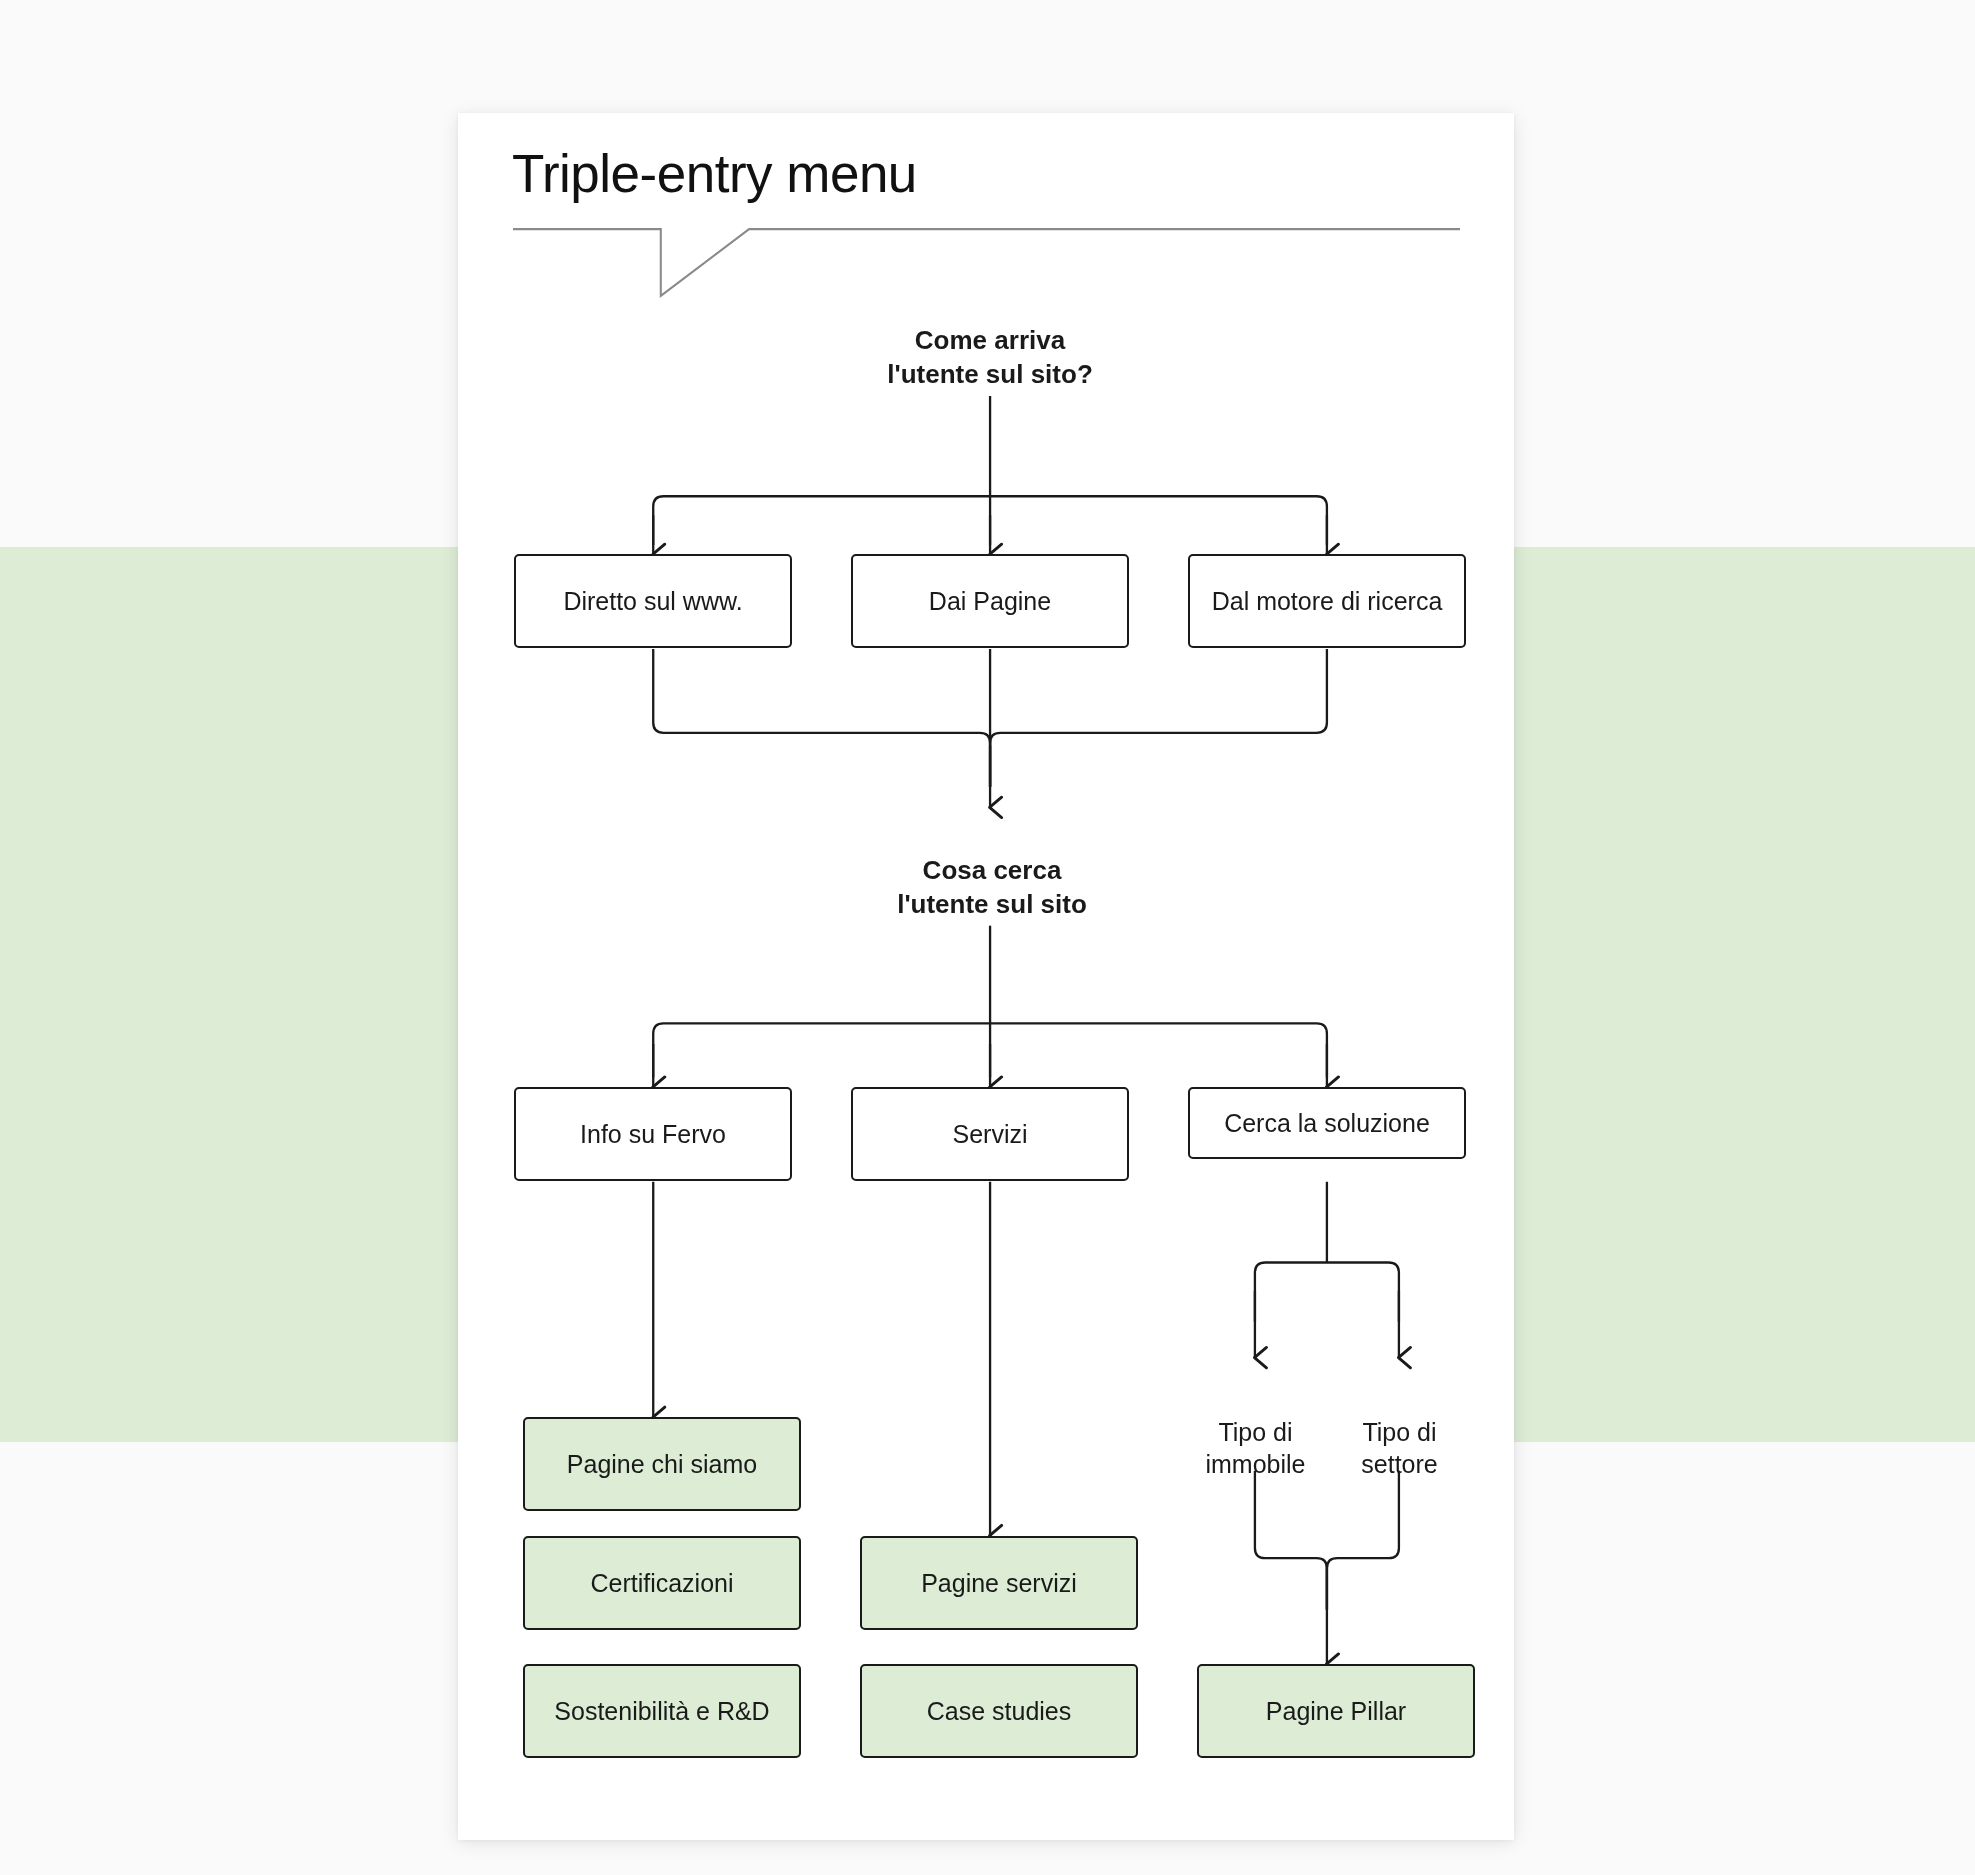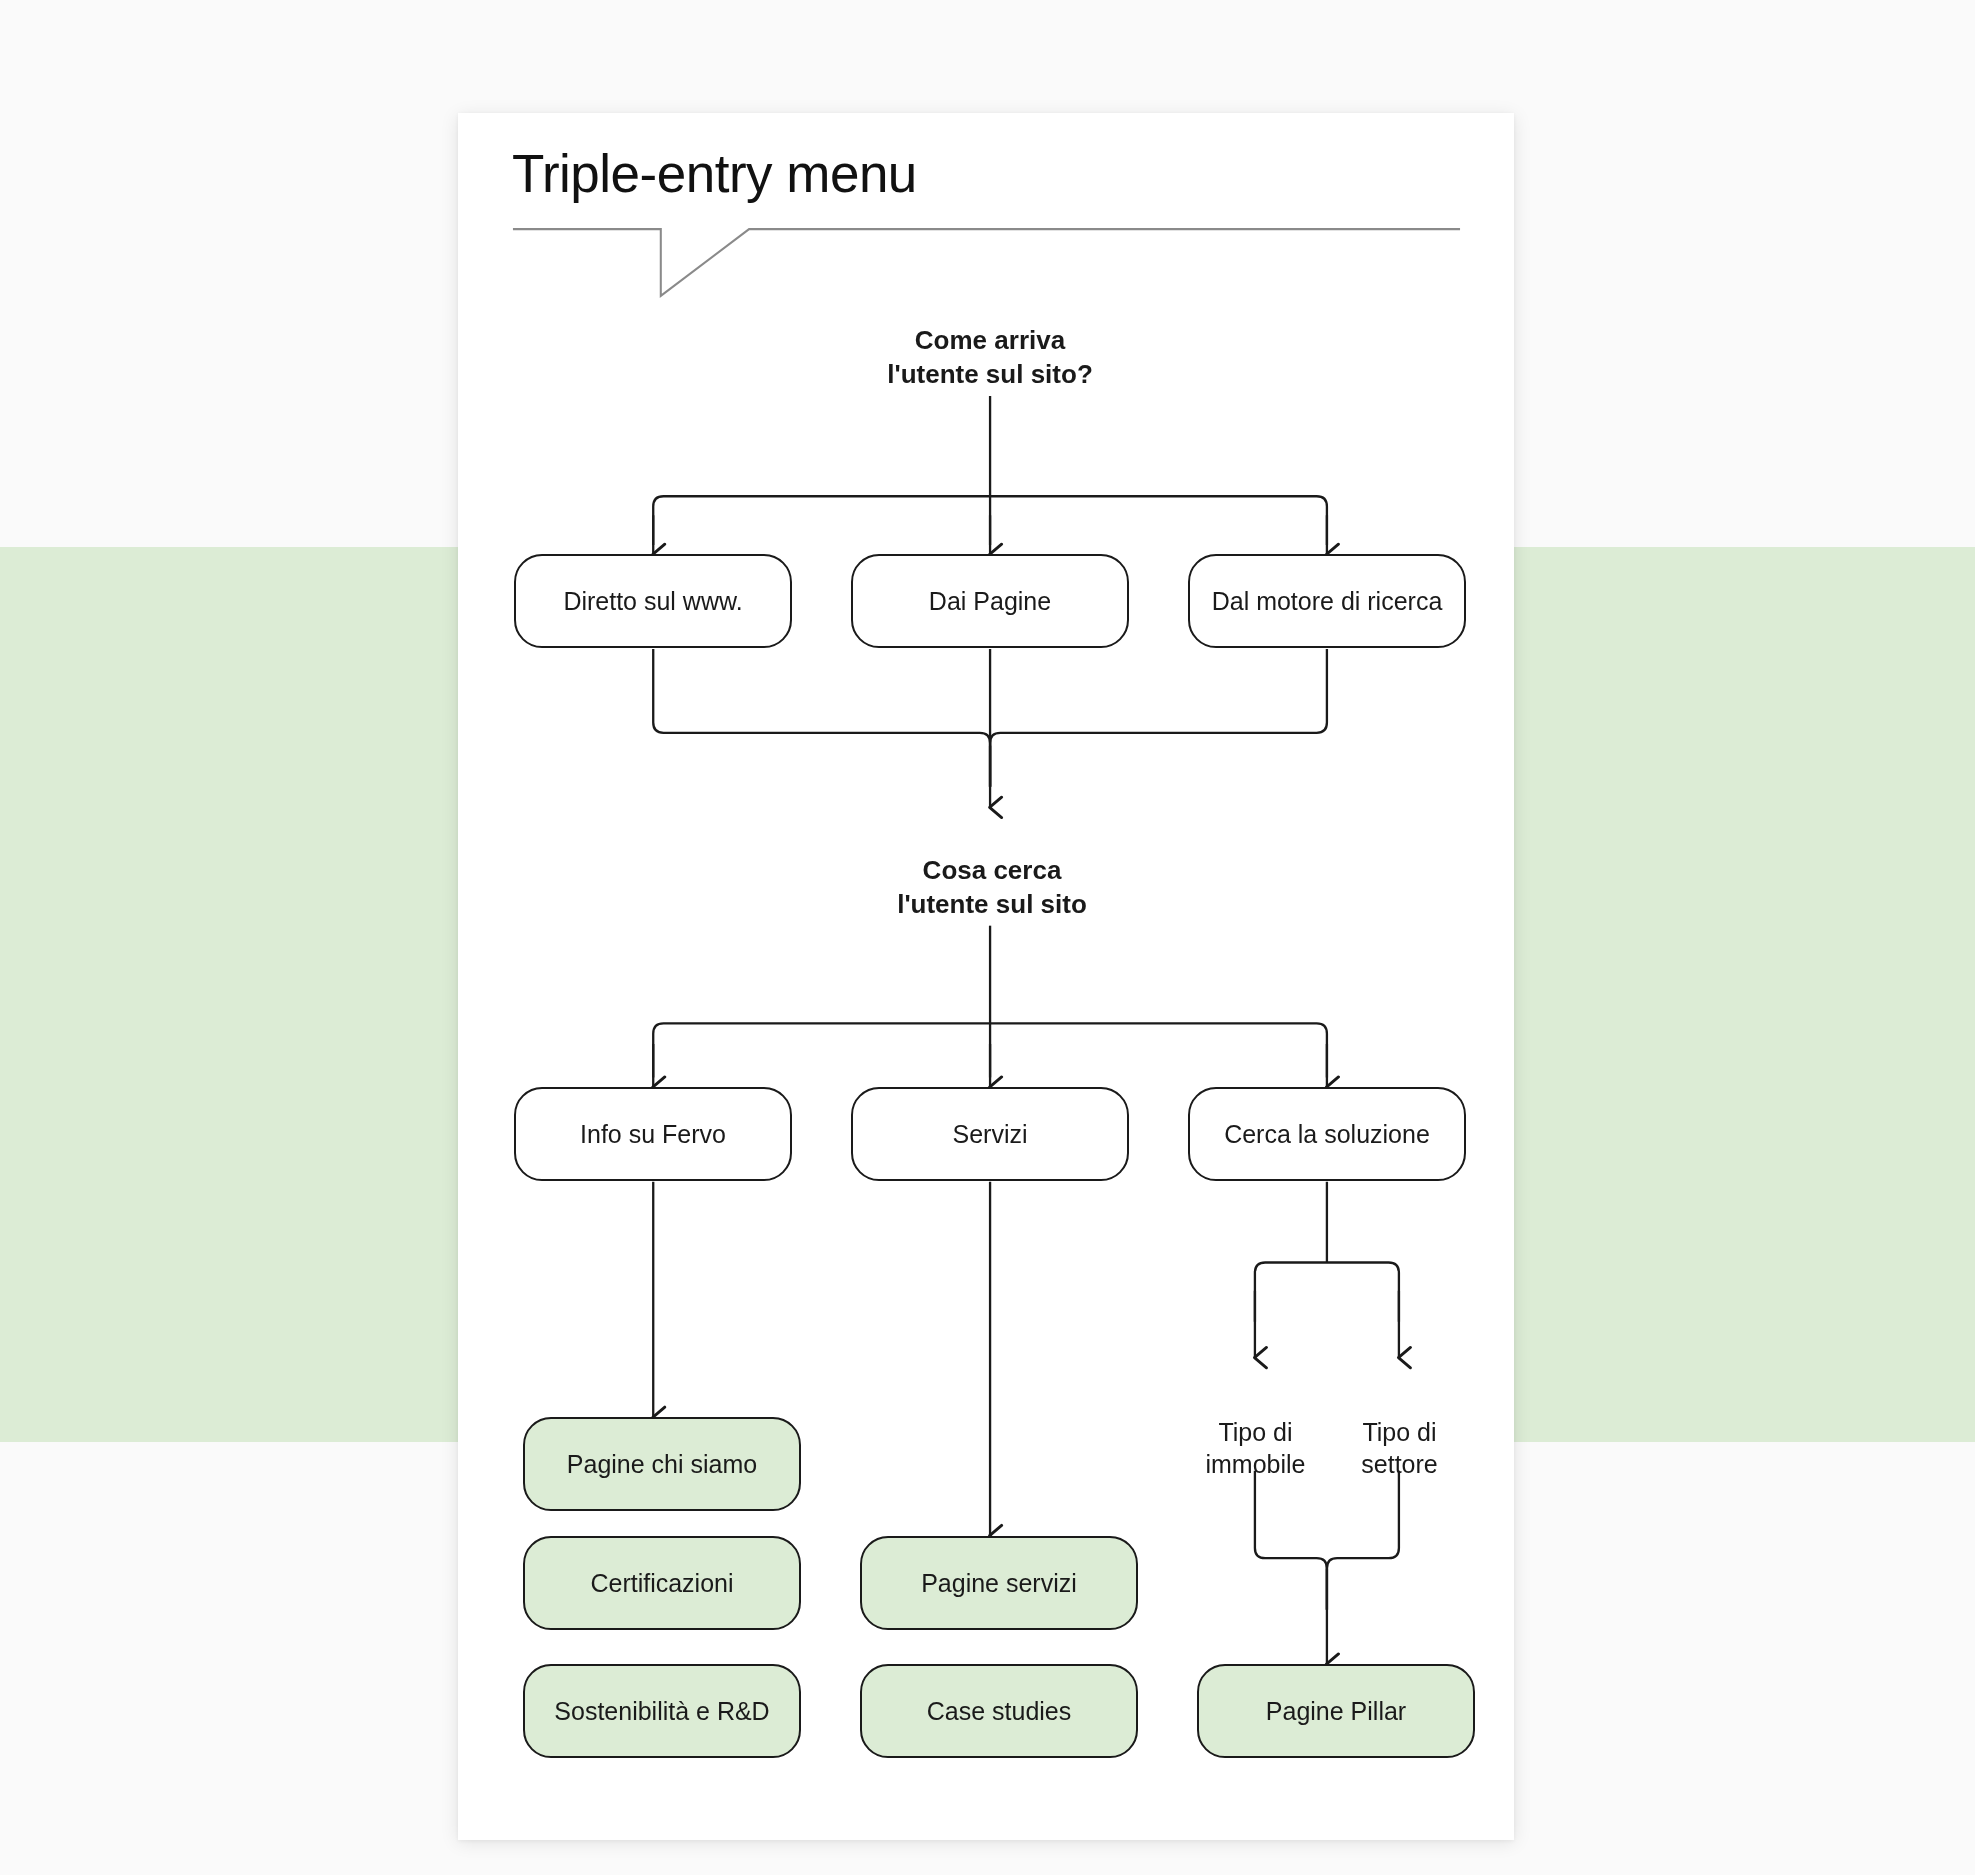--- a/index.html
+++ b/index.html
@@ -31,21 +31,21 @@
   }
   
   #divider-svg{position:absolute;}
   
   #connectors{position:absolute;left:0;top:0;pointer-events:none;}
 
   .node{
     position:absolute;
     box-sizing:border-box;
     border:2.1px solid #1a1a1a;
-    border-radius:28px;
+    border-radius:5px;
     background:#ffffff;
     display:flex;align-items:center;justify-content:center;
     text-align:center;
     color:#1a1a1a;
     font-size:25px;
     font-weight:400;
     line-height:1.22;
     padding:0 9.3px;
   }
   .node.green{
@@ -135,21 +135,21 @@
 l'utente sul sito?</div>
 <div class="qlabel" id="q2" style="left: 812px; top: 854px; width: 360px;">Cosa cerca
 l'utente sul sito</div>
 
 <div class="node" id="n-direct" style="left: 514px; top: 554px; width: 278px; height: 94px;">Diretto sul www.</div>
 <div class="node" id="n-social" style="left: 851px; top: 554px; width: 278px; height: 94px;">Dai Pagine</div>
 <div class="node" id="n-search" style="left: 1188px; top: 554px; width: 278px; height: 94px;">Dal motore di ricerca</div>
 
 <div class="node" id="n-info" style="left: 514px; top: 1087px; width: 278px; height: 94px;">Info su Fervo</div>
 <div class="node" id="n-servizi" style="left: 851px; top: 1087px; width: 278px; height: 94px;">Servizi</div>
-<div class="node" id="n-soluzione" style="left: 1188px; top: 1087px; width: 278px; height: 94px;">Cerca la soluzione</div>
+<div class="node" id="n-soluzione" style="left: 1188px; top: 1087px; width: 278px; height: 72px;">Cerca la soluzione</div>
 
 <div class="plain-label" id="l-immobile" style="left: 1173px; top: 1374px; width: 165px;">Tipo di
 immobile</div>
 <div class="plain-label" id="l-settore" style="left: 1317px; top: 1374px; width: 165px;">Tipo di
 settore</div>
 
 <div class="node green" id="g-chisiamo" style="left: 514px; top: 1417px; width: 278px; height: 94px;">Pagine chi siamo</div>
 <div class="node green" id="g-cert" style="left: 514px; top: 1536px; width: 278px; height: 94px;">Certificazioni</div>
 <div class="node green" id="g-sost" style="left: 514px; top: 1664px; width: 278px; height: 94px;">Sostenibilità e R&amp;D</div>
 <div class="node green" id="g-pservizi" style="left: 851px; top: 1536px; width: 278px; height: 94px;">Pagine servizi</div>

